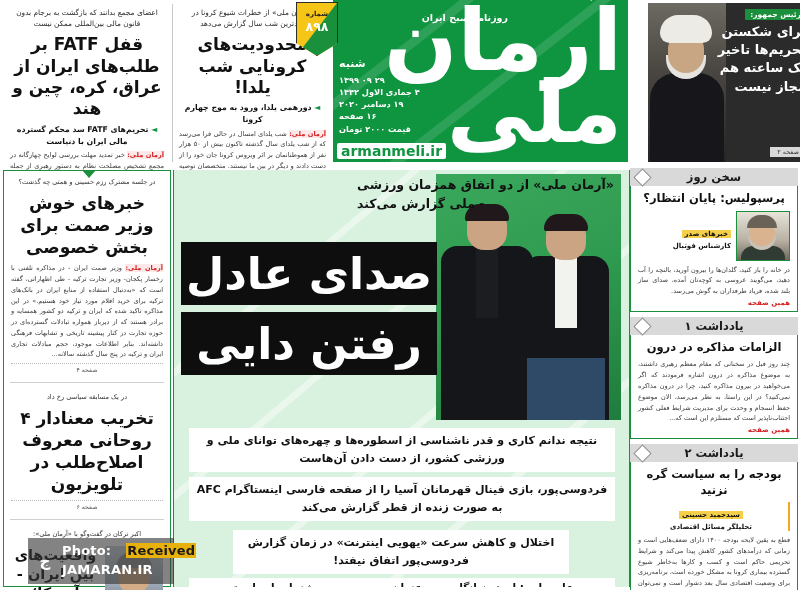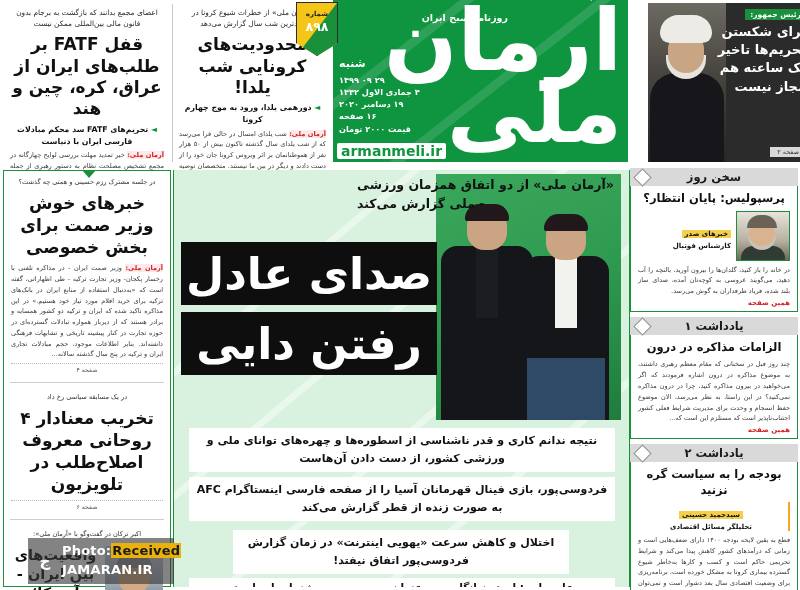--- a/index.html
+++ b/index.html
@@ -189,21 +189,21 @@
     line-height:1.65;text-align:center;box-sizing:border-box;}
   .cb4{right:14px;top:408px;width:426px;padding:3px 6px;font-size:10.5px;
     text-align:center;box-sizing:border-box;}
 
   
   .wm{position:absolute;left:28px;top:538px;width:146px;height:46px;
     background:rgba(55,55,55,.62);z-index:20;}
   .wm-t{position:absolute;left:34px;top:4px;color:#fff;font-size:13px;
     font-weight:bold;font-family:"DejaVu Sans",sans-serif;direction:ltr;
     line-height:1.45;letter-spacing:.2px;}
-  .wm-t .hl{background:#e8b10e;color:#1a1a1a;padding:0 1px;}
+  .wm-t .hl{background:#e8b10e;color:#1a1a1a;padding:0 1px;margin-left:15px;}
   .wm-logo{position:absolute;left:3px;top:9px;width:28px;height:28px;
     color:#fff;font-size:15px;font-weight:bold;text-align:center;line-height:28px;}
 </style>
 </head>
 <body>
 
 <div class="page">
 
   <div class="topband">
 
@@ -250,21 +250,21 @@
       <div class="tk">«آرمان ملی» از خطرات شیوع کرونا در بلندترین شب سال گزارش می‌دهد</div>
       <div class="th">محدودیت‌های کرونایی شب یلدا!</div>
       <div class="tbul"><b>◄</b> <span>دورهمی یلدا، ورود به موج چهارم کرونا</span></div>
       <div class="tbody"><span class="lead">آرمان ملی:</span> <span>شب یلدای امسال در حالی فرا می‌رسد که از شب یلدای سال گذشته تاکنون بیش از ۵۰ هزار نفر از هموطنانمان بر اثر ویروس کرونا جان خود را از دست دادند و دیگر در بین ما نیستند. متخصصان توصیه می‌کنند...</span></div>
       <div class="tpage">صفحه ۸</div>
     </div>
 
     <div class="topcol c2">
       <div class="tk">اعضای مجمع بدانند که بازگشت به برجام بدون قانون مالی بین‌المللی ممکن نیست</div>
       <div class="th">قفل FATF بر طلب‌های ایران از عراق، کره، چین و هند</div>
-      <div class="tbul"><b>◄</b> <span>تحریم‌های FATF سد محکم مبادلات فارسی ایران با دنیاست</span></div>
+      <div class="tbul"><b>◄</b> <span>تحریم‌های FATF سد محکم گسترده مالی ایران با دنیاست</span></div>
       <div class="tbody"><span class="lead">آرمان ملی:</span> <span>خبر تمدید مهلت بررسی لوایح چهارگانه در مجمع تشخیص مصلحت نظام به دستور رهبری از جمله اخبار قابل تاملی بود که طی روزهای اخیر در رسانه‌ها منتشر شد در خواستی که توسط رئیس جمهور طی...</span></div>
       <div class="tpage">صفحه ۷</div>
     </div>
   </div>
 
   <div class="lside">
     <div class="ltri"></div>
 
     <div class="lblock">
       <div class="lkick">در جلسه مشترک رزم حسینی و همتی چه گذشت؟</div>

